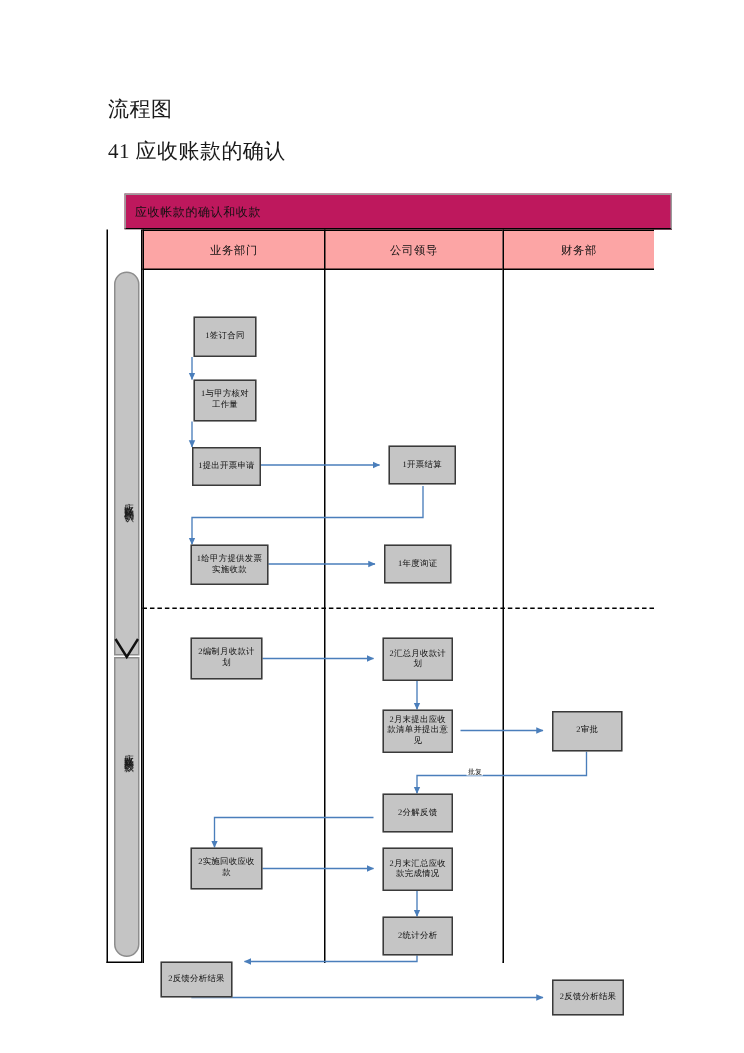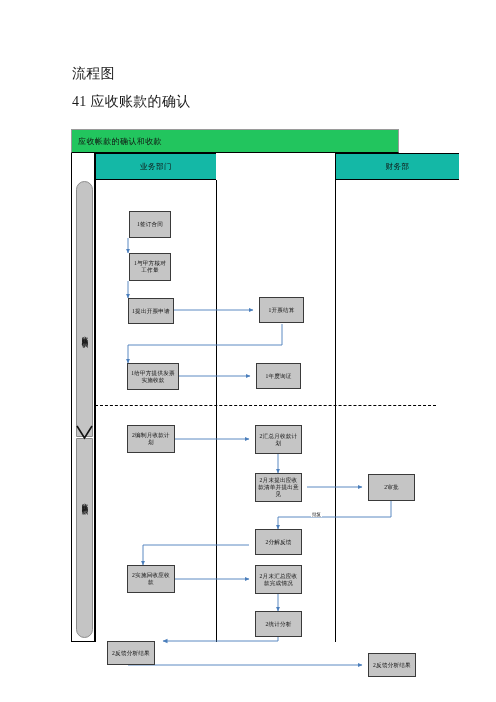--- a/index.html
+++ b/index.html
@@ -23,23 +23,23 @@
   #heading-2{left:72px;top:94px;font-weight:normal;}
 
   
   .chart{
     position:absolute;
     left:71px;top:129px;
     width:365px;height:513px;
     box-sizing:border-box;
   }
   .title-band{
-    position:absolute;left:0;top:0;
-    width:328px;height:24px;
-    background:#22c55e;
+    position:absolute;left:12px;top:0;
+    width:365px;height:24px;
+    background:#be185d;
     border:1px solid #9a9a9a;
     border-bottom:1.6px solid #000;
     box-sizing:border-box;
   }
   .title-band .t{
     position:absolute;left:6px;top:6px;
     font-size:8px;letter-spacing:.4px;color:#111;
     white-space:nowrap;
   }
   
@@ -55,39 +55,39 @@
   
   .lanes{
     position:absolute;left:24px;top:24px;
     width:341px;height:489px;
     box-sizing:border-box;
     border-right:1px solid #000;
     border-bottom:1.6px solid #000;
   }
   .lane-head{
     position:absolute;top:0;height:27px;
-    background:#14b8a6;
+    background:#fca5a5;
     border-top:1.6px solid #000;
     border-bottom:1px solid #000;
     border-left:1px solid #000;
     box-sizing:border-box;
     font-size:7.5px;
     display:flex;align-items:center;justify-content:center;
     letter-spacing:.5px;
     color:#111;
   }
   .lane-body{
     position:absolute;top:27px;height:462px;
     border-left:1px solid #000;
     box-sizing:border-box;
     background:#fff;
   }
   #lane-head-0,#lane-body-0{left:0;width:121px;}
   #lane-head-1,#lane-body-1{left:121px;width:119px;}
-  #lane-head-2,#lane-body-2{left:240px;width:124px;}
+  #lane-head-2,#lane-body-2{left:240px;width:101px;}
 
   
   .phase{
     position:absolute;left:4px;
     width:17px;
     background:#c4c4c4;
     border:1px solid #8d8d8d;
     box-sizing:border-box;
   }
   #phase-0{top:28px;height:256px;border-radius:9px 9px 0 0;}
@@ -170,20 +170,23 @@
     </div>
     <svg class="chevron" viewBox="0 0 17 16">
       <polyline points="1,1 8.5,13 16,1" fill="none" stroke="#111" stroke-width="1.6"></polyline>
     </svg>
   </div>
 
   <div class="lanes">
     <div class="lane-head" id="lane-head-0">
       <span>业务部门</span>
     </div>
+    <div class="lane-head" id="lane-head-1">
+      <span>公司领导</span>
+    </div>
     <div class="lane-head" id="lane-head-2">
       <span>财务部</span>
     </div>
     <div class="lane-body" id="lane-body-0"></div>
     <div class="lane-body" id="lane-body-1"></div>
     <div class="lane-body" id="lane-body-2"></div>
   </div>
 
   <div class="divider"></div>
 

